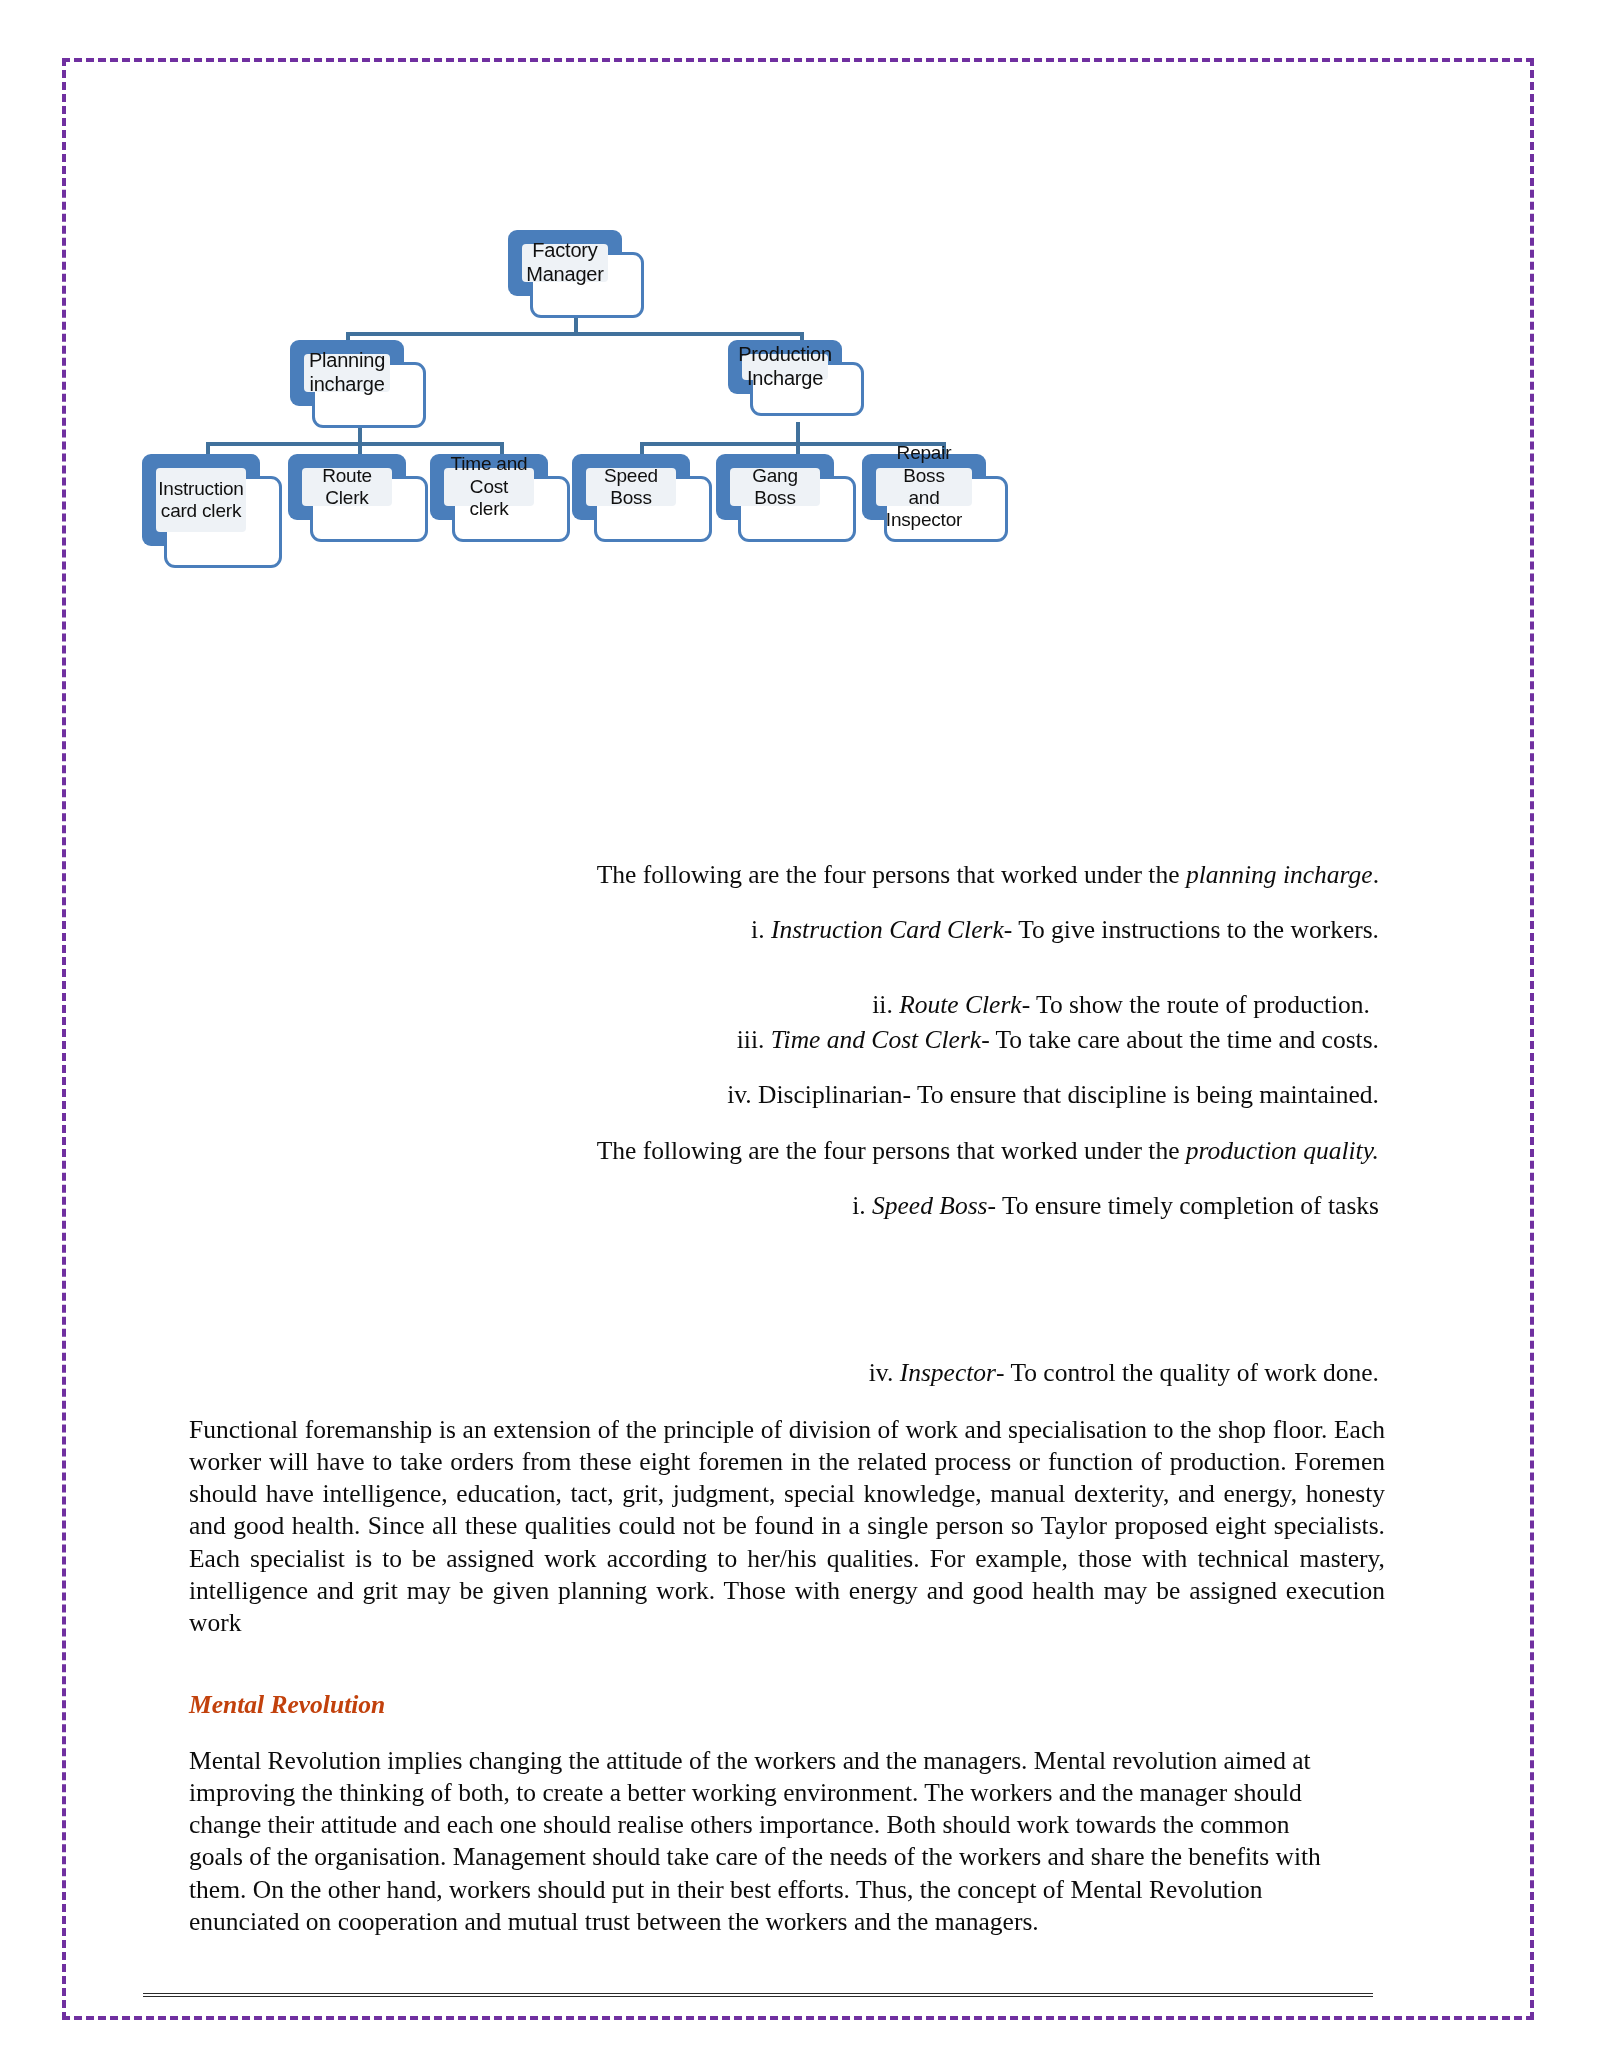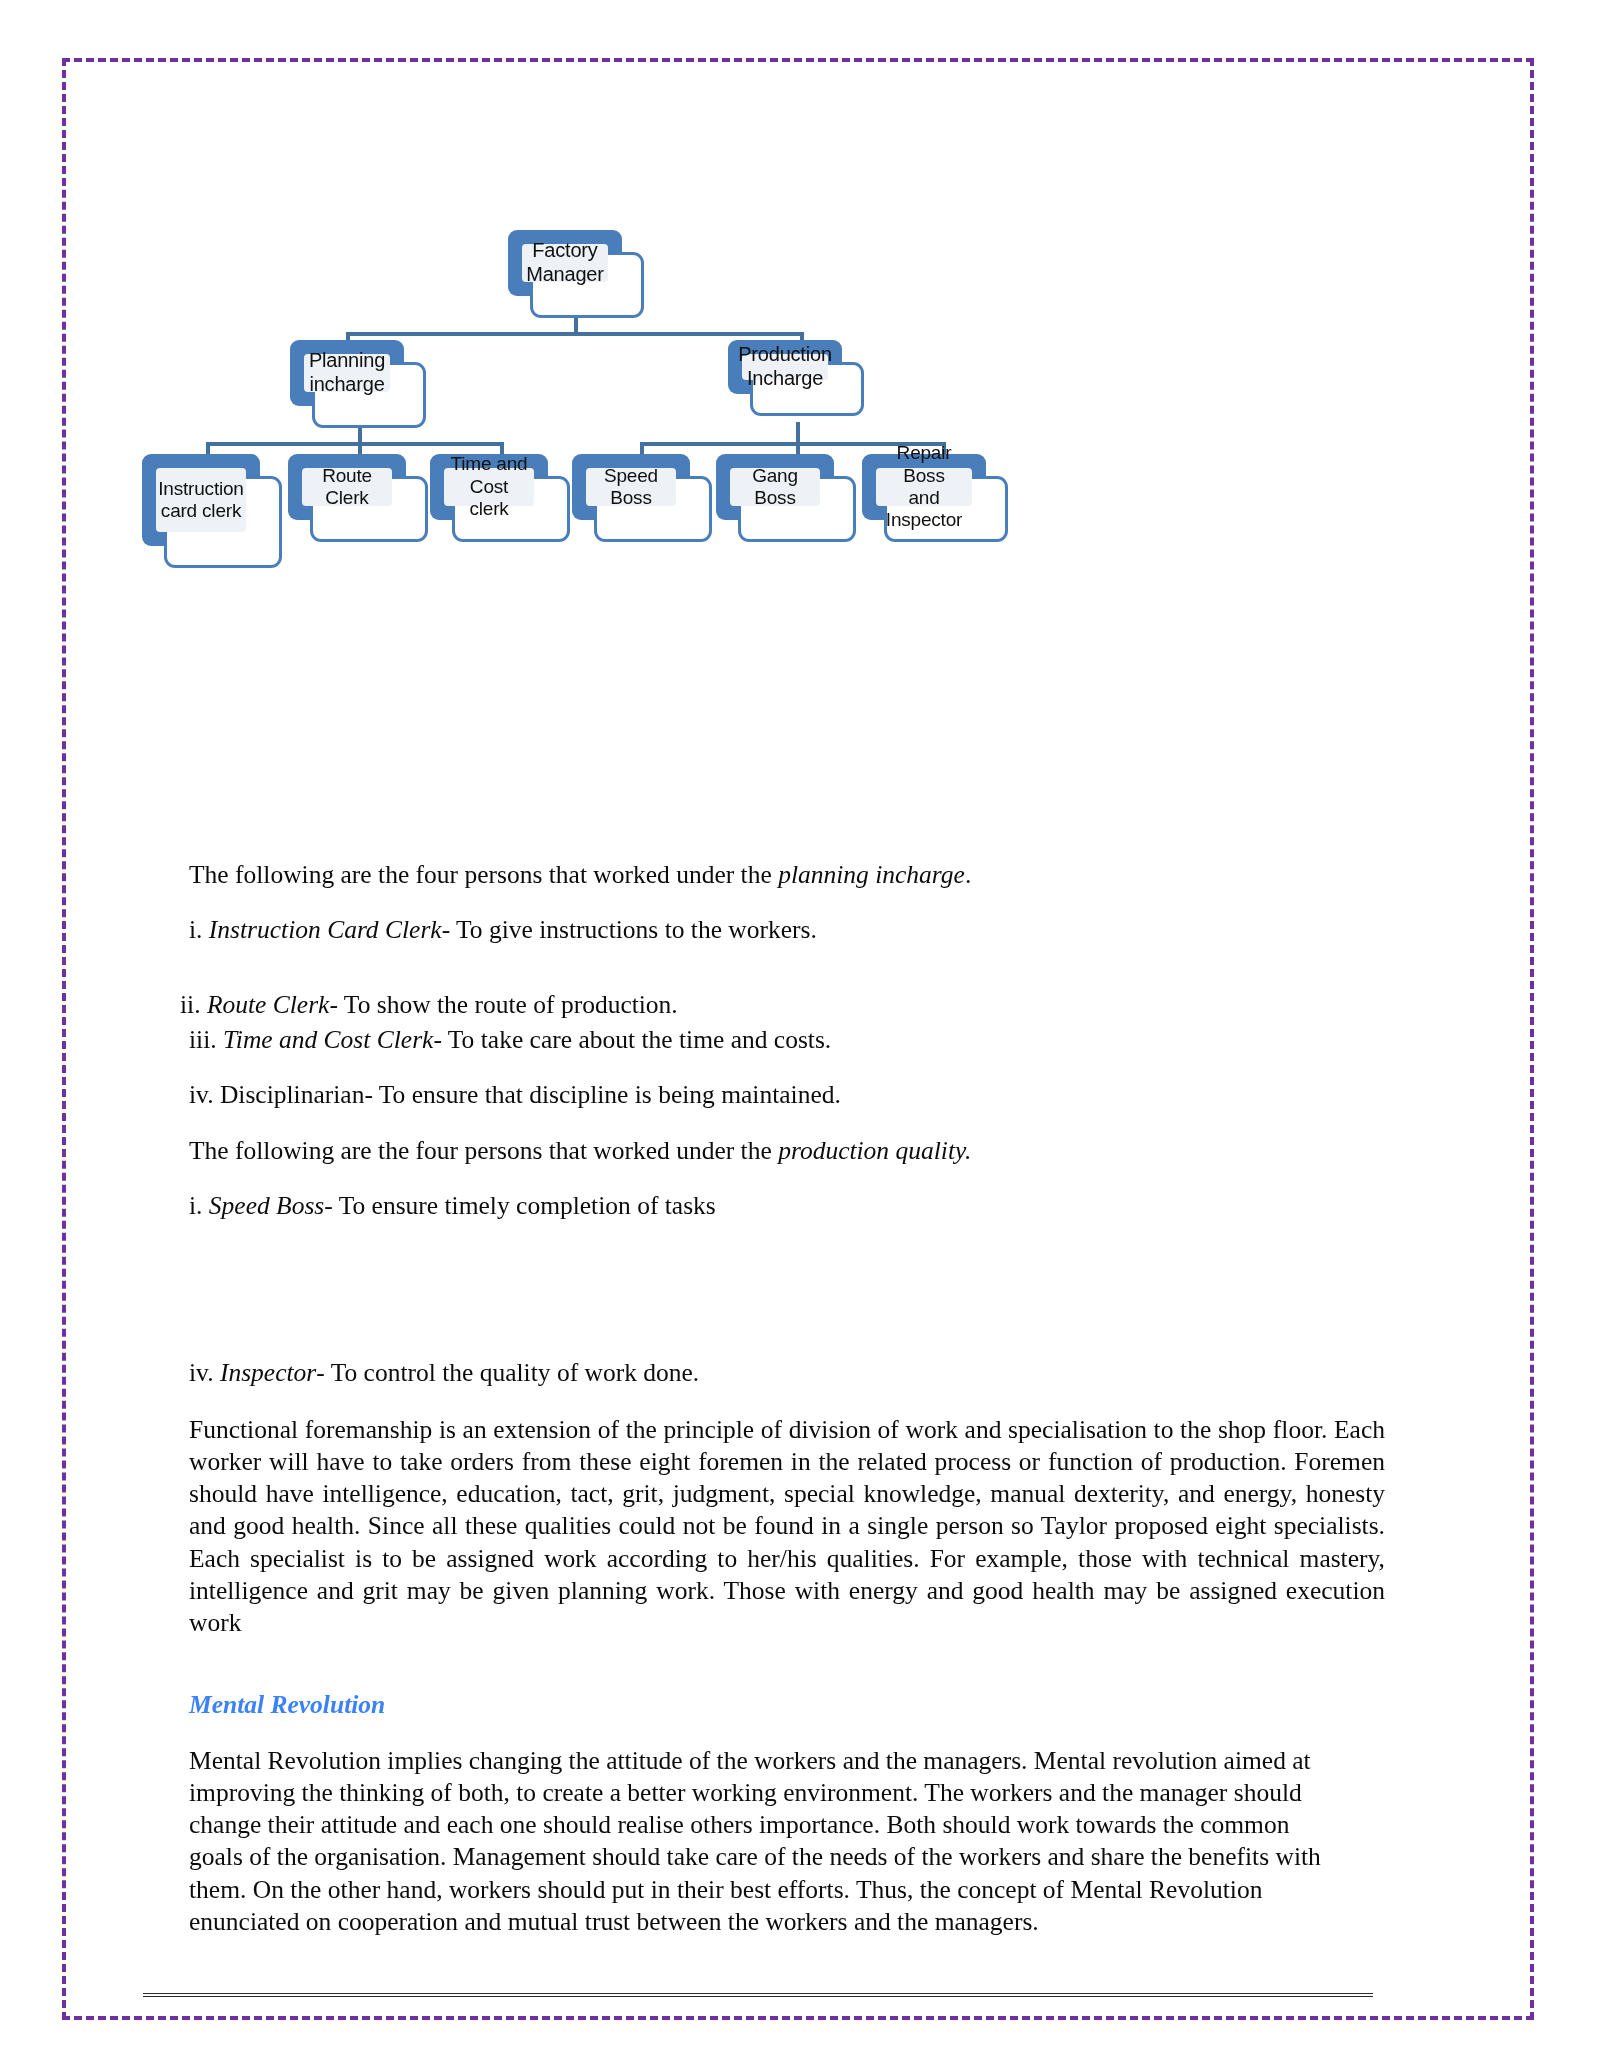--- a/index.html
+++ b/index.html
@@ -105,34 +105,34 @@
   .conn.v { width: 4px; }
   .conn.h { height: 4px; }
 
   
   .para {
     position: absolute;
     font-family: "Liberation Serif", "DejaVu Serif", serif;
     font-size: 25.5px;
     line-height: 1.0;
     color: #0c0c0c;
-    text-align: left;
+    text-align: right;
   }
   .para.block {
     line-height: 1.26;
     text-align: justify;
   }
   .para em { font-style: italic; }
   .heading {
     position: absolute;
     font-family: "Liberation Serif", "DejaVu Serif", serif;
     font-size: 25.5px;
     font-weight: bold;
     font-style: italic;
-    color: #3b82f6;
+    color: #c2410c;
   }
 
   
   #bottom-rule {
     position: absolute;
     left: 143px;
     top: 1993px;
     width: 1230px;
     height: 4px;
     border-top: 1.5px solid #2b2b2b;

